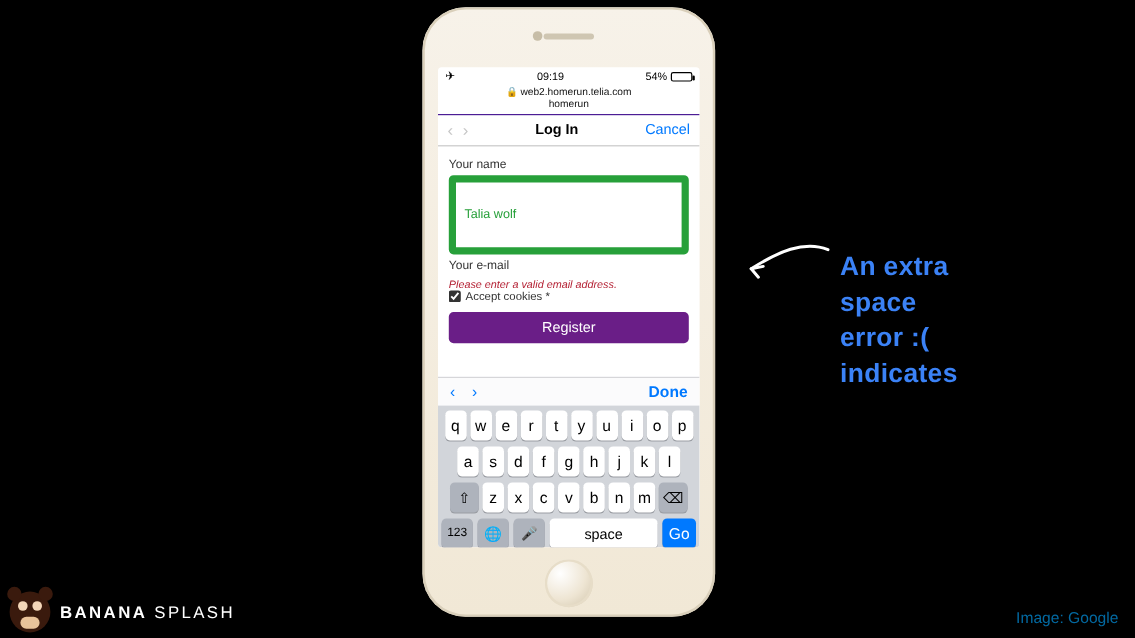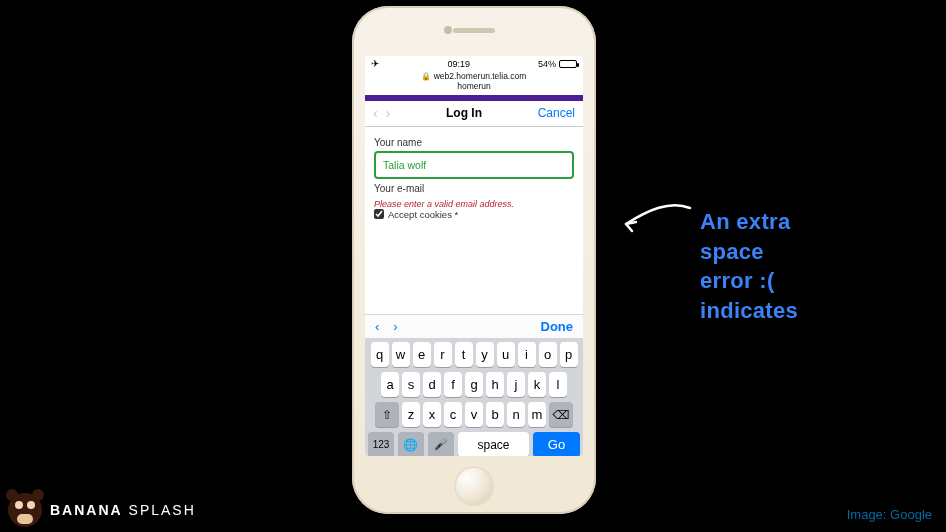--- a/index.html
+++ b/index.html
@@ -51,31 +51,31 @@
 
   
   .status{ height:15px; display:flex; align-items:center; justify-content:space-between;
     padding:0 6px; font-size:9px; color:#000; }
   .status .plane{ font-size:10px; }
   .status .batt{ display:flex; align-items:center; gap:3px; }
   .batt-shell{ width:18px; height:8px; border:1px solid #000; border-radius:2px; position:relative; }
   .batt-shell::after{ content:""; position:absolute; right:-3px; top:2px; width:2px; height:4px; background:#000; border-radius:1px;}
   .batt-fill{ height:100%; width:54%; background:#000; }
 
-  .url-bar{ text-align:center; font-size:8.5px; color:#111; line-height:1.15; padding:1px 0 3px; border-bottom:6px solid #4c1d95; }
+  .url-bar{ text-align:center; font-size:8.5px; color:#111; line-height:1.15; padding:1px 0 3px; border-bottom:1px solid #4c1d95; }
   .url-bar .lock{ font-size:8px; margin-right:2px; }
 
   .navrow{ display:flex; align-items:center; height:26px; padding:0 8px; border-bottom:1px solid #c9c9c9;}
   .navrow .chevs{ display:flex; gap:8px; color:#c6c6c6; font-size:14px;}
   .navrow .title{ flex:1; text-align:center; font-weight:600; font-size:12px; }
   .navrow .cancel{ color:#0079ff; font-size:12px; }
 
   .form{ padding:6px 9px 0; font-size:10px; color:#333; }
   .lbl{ font-size:10px; color:#333; margin:4px 0 3px; }
-  .field{ width:100%; border:2px solid #14b8a6; border-radius:4px; padding:6px 7px; font-size:10.5px; }
+  .field{ width:100%; border:6px solid #14b8a6; border-radius:4px; padding:21px 7px; font-size:10.5px; }
   .field.ok{ border-color:#27a03a; color:#27a03a; }
   .field.err{ border-color:#b42134; }
   .email-contents{ display:flex; gap:30px; font-size:10.5px; color:#9c1f30; }
   .err-msg{ color:#b42134; font-style:italic; font-size:9px; margin-top:5px; }
   .cookies{ display:flex; align-items:center; gap:4px; font-size:9.5px; margin-top:0; }
   .cookies input{ width:10px; height:10px; accent-color:#333; }
   .register{ margin-top:7px; width:100%; background:#6a1e87; color:#fff; border:none;
     border-radius:4px; height:26px; font-size:12px; }
 
   
@@ -86,21 +86,21 @@
   .acc-row .done{ color:#0079ff; font-weight:600; }
 
   .kb{ position:absolute; left:0; right:0; top:282px; bottom:0; background:#d2d5da; padding:4px 3px 4px; }
   .kb-row{ display:flex; gap:3px; justify-content:center; margin-bottom:5px; }
   .key{ background:#fff; border-radius:4px; width:18px; height:25px;
     display:flex; align-items:center; justify-content:center; font-size:13px; color:#000;
     box-shadow:0 1px 0 #9a9da3; }
   .key.wide{ width:24px; background:#aeb3bc; }
   .key.func{ background:#aeb3bc; }
   .key.space{ flex:1; background:#fff; font-size:12px; }
-  .key.go{ width:47px; background:#0079ff; color:#fff; font-size:13px; }
+  .key.go{ width:28px; background:#0079ff; color:#fff; font-size:13px; }
   .kb-row.last .func{ width:26px; }
   .kb-row.last { gap:4px; }
   .shift-icon, .bsp-icon { font-size:12px; }
 
 </style>
 </head>
 <body>
 
 <div class="arrow">
   <svg viewBox="0 0 74 36">
@@ -160,20 +160,21 @@
       </div>
 
       <div class="lbl">Your e-mail</div>
       <div class="err-msg">Please enter a valid email address.</div>
 
       <label class="cookies">
         <input type="checkbox" checked="" style="">
         <span>Accept cookies *</span>
       </label>
 
+      <button class="register">Register</button>
     </div>
 
     <div class="acc-row">
       <div class="arrows">
         <span>‹</span>
         <span>›</span>
       </div>
       <span class="done">Done</span>
     </div>
 

